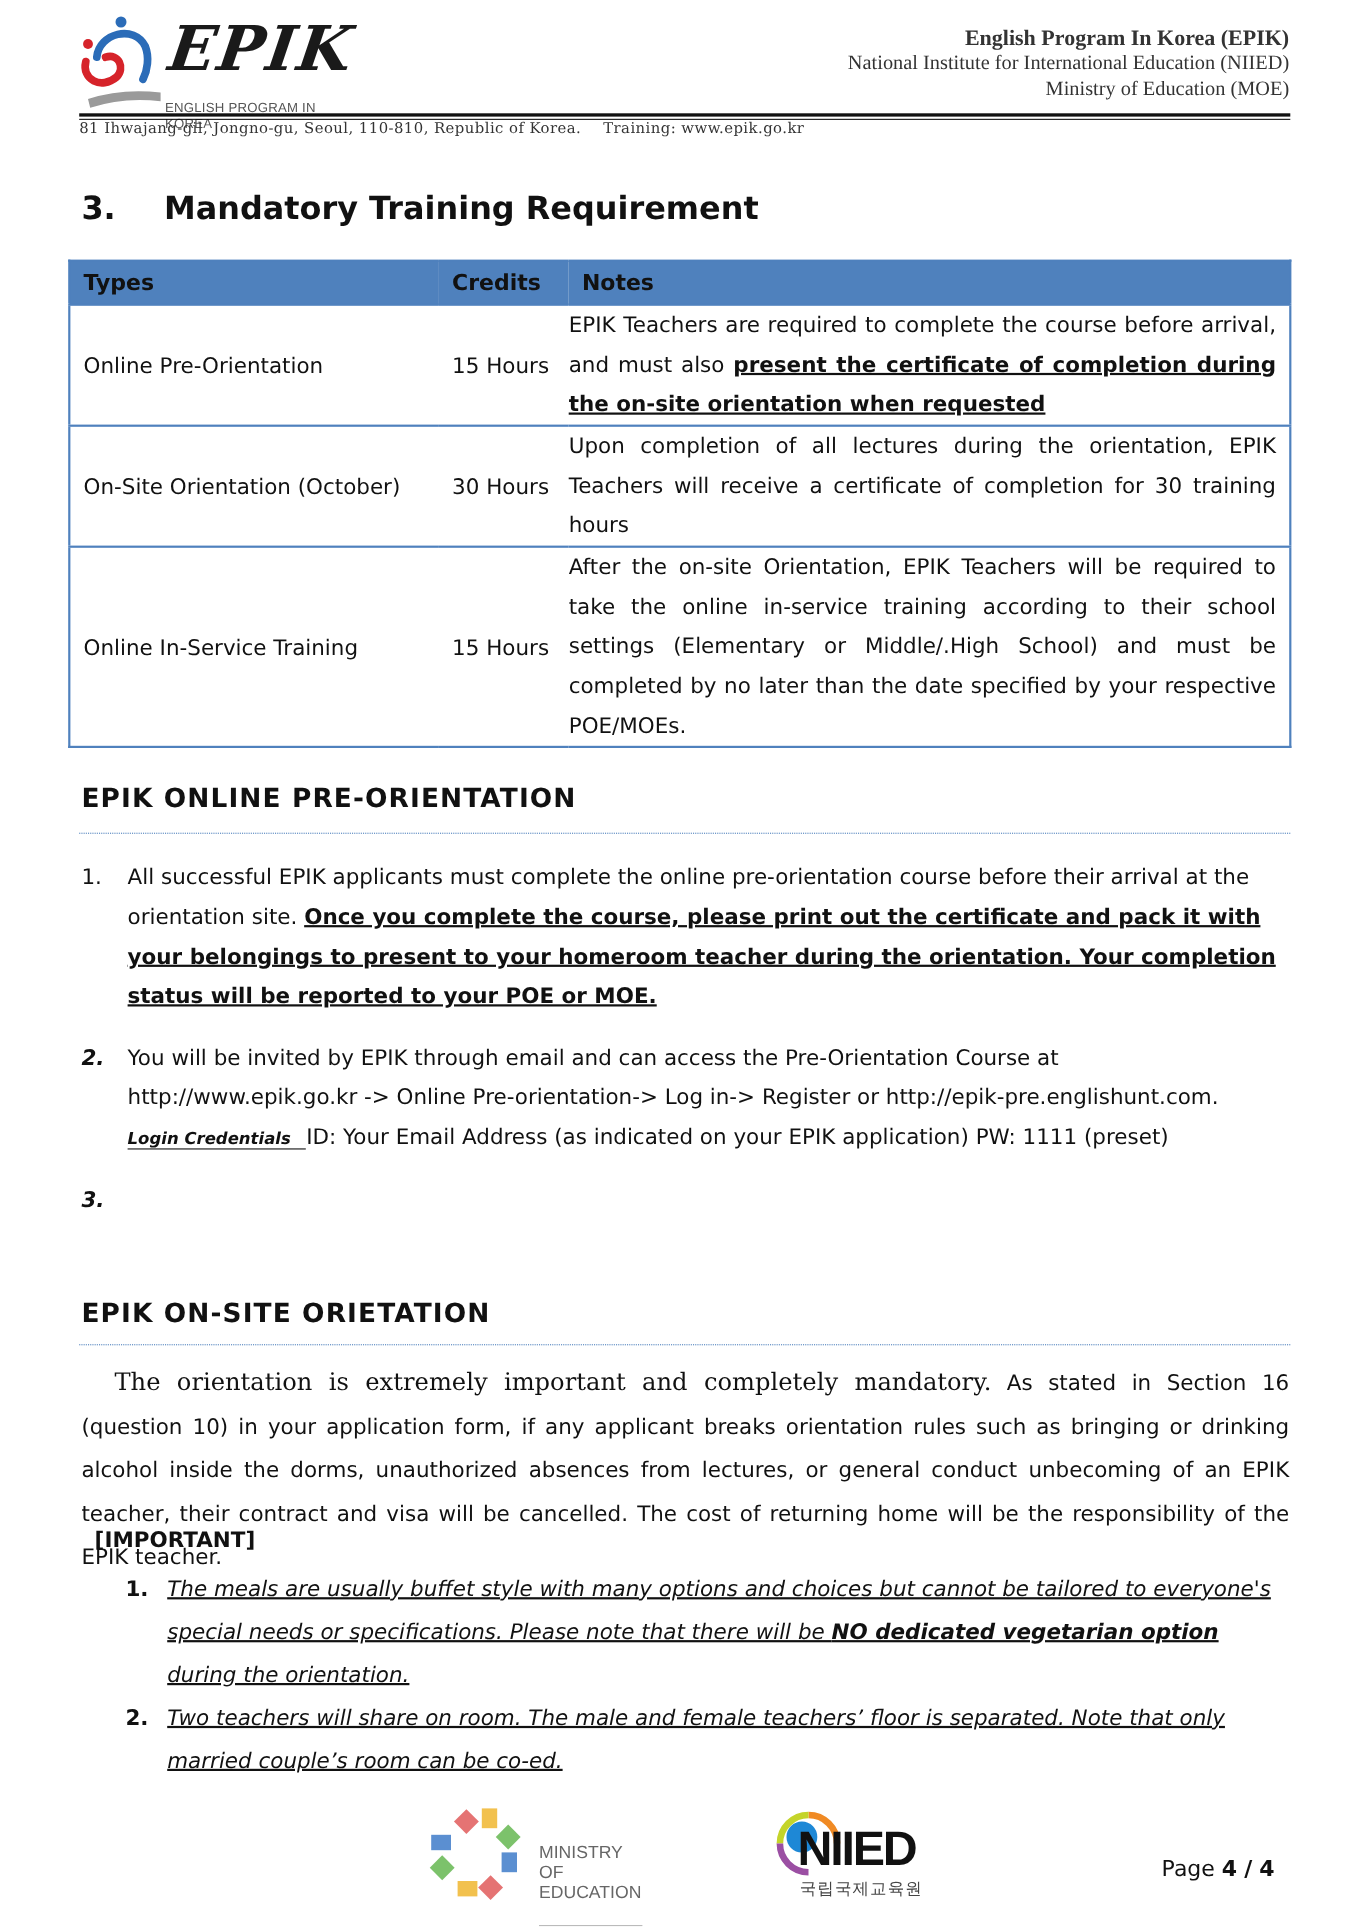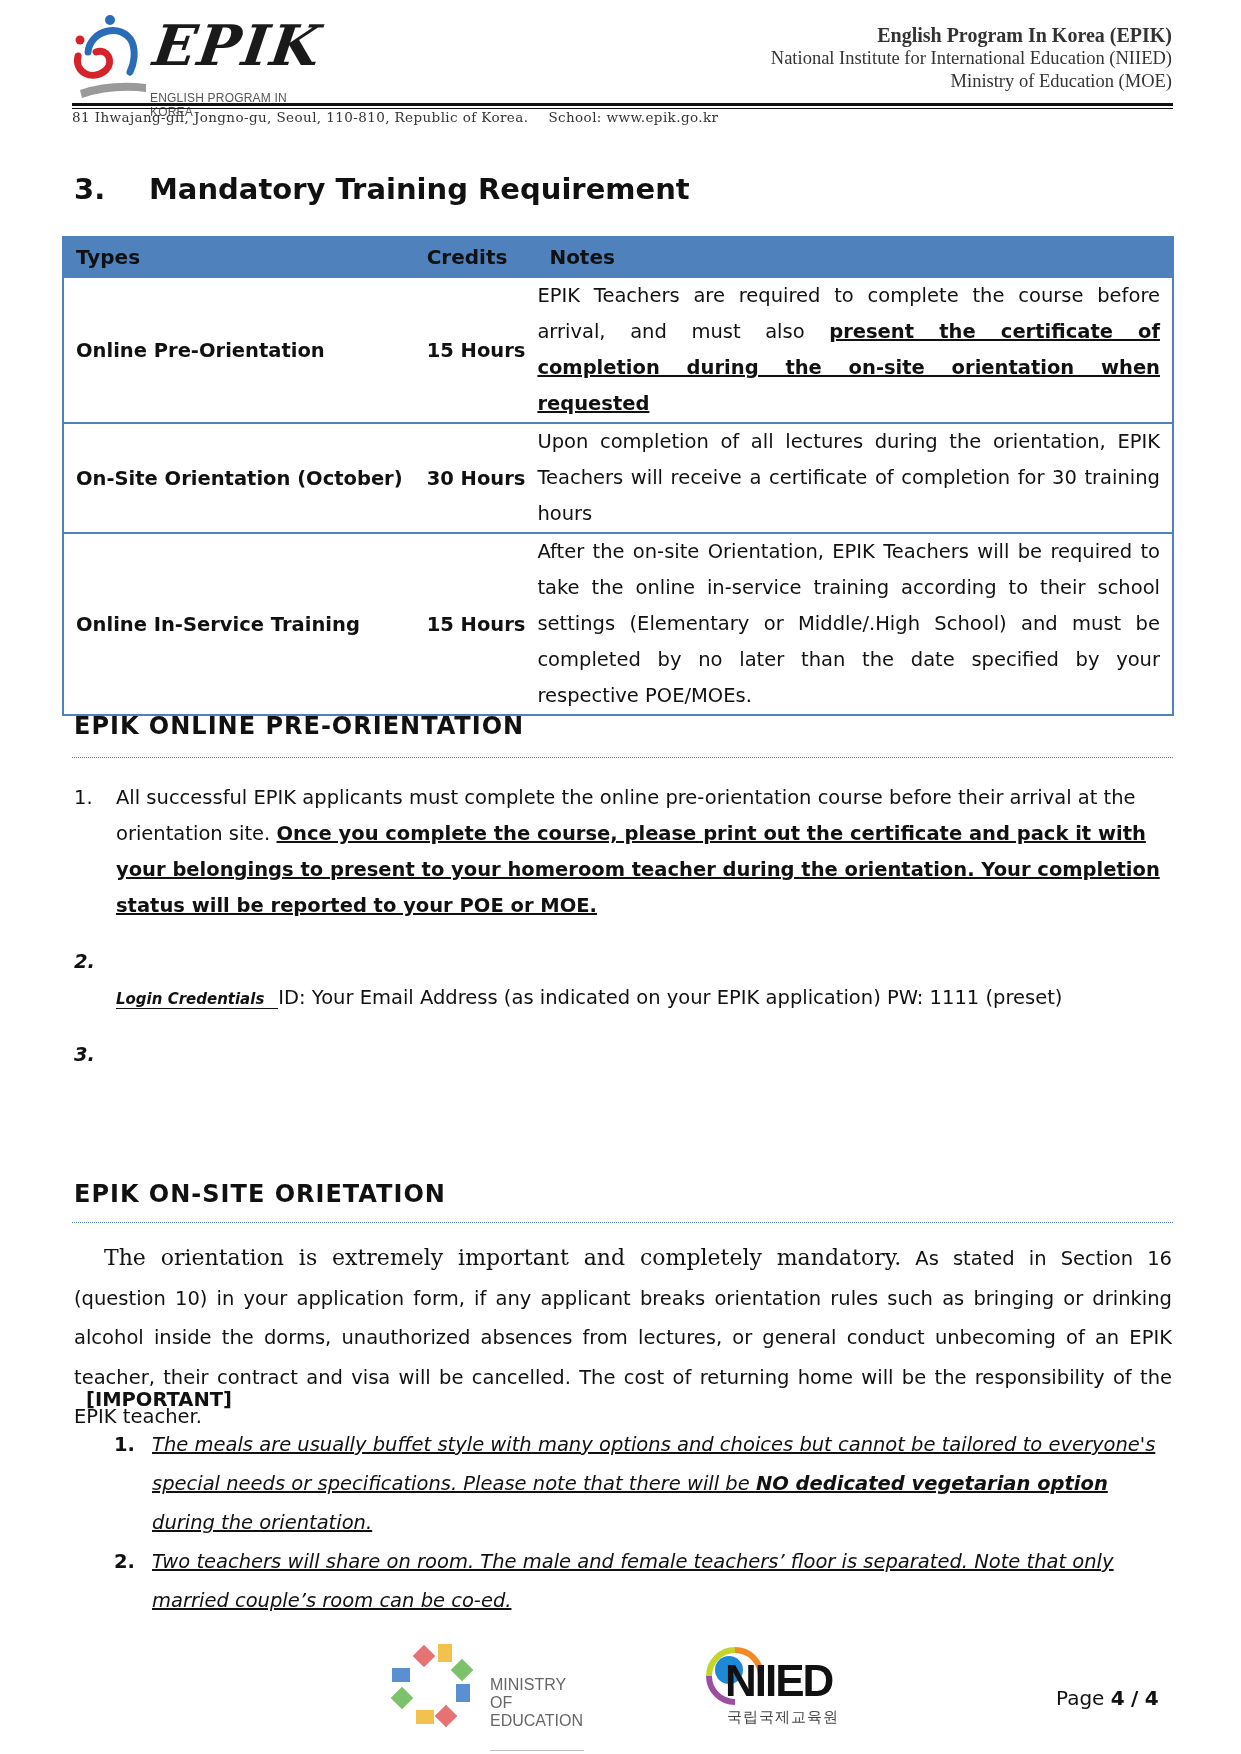--- a/index.html
+++ b/index.html
@@ -29,21 +29,21 @@
                font-family: "DejaVu Sans", sans-serif; }
   .sec-title .num { display: inline-block; width: 75px; }
 
   
   .tbl { position: absolute; left: 62px; top: 236px; width: 1112px; border-collapse: collapse;
          font-family: "DejaVu Sans", sans-serif; font-size: 19.5px;
          border: 2px solid #4f81bd; }
   .tbl th { background: #4f81bd; color: #111; font-weight: bold; text-align: left;
             padding: 0 12px; height: 38px; font-size: 20px; margin-top: 44px; }
   .tbl td { border-top: 2px solid #4f81bd; vertical-align: middle; padding: 0 12px; }
-  .tbl td.type, .tbl td.cred { font-weight: bold; white-space: nowrap; }
+  .tbl td.type, .tbl td.cred { font-weight: normal; white-space: nowrap; }
   .tbl td.note { text-align: justify; line-height: 36px; padding: 0 12px 0 0; font-size: 19.5px; }
   .tbl col.c1 { width: 336px; } .tbl col.c2 { width: 118px; }
   .u-bold { font-weight: bold; text-decoration: underline; text-decoration-thickness: 2px; }
 
   
   .subhead { position: absolute; left: 74px; font-size: 24px; font-weight: bold; letter-spacing: 1px; }
   .dotline { position: absolute; left: 72px; width: 1101px; border-top: 1px dotted #4f81bd; }
 
   
   .list { position: absolute; left: 74px; width: 1100px; font-size: 19.5px; line-height: 36px; }
@@ -94,21 +94,21 @@
   </div>
   <div class="hdr-right">
     <div class="t1">English Program In Korea (EPIK)</div>
     <div class="t2">National Institute for International Education (NIIED)</div>
     <div class="t3">Ministry of Education (MOE)</div>
   </div>
 </div>
 <div class="hdr-line1"></div>
 <div class="hdr-line2"></div>
 <div class="hdr-addr">
-  <span>81 Ihwajang-gil, Jongno-gu, Seoul, 110-810, Republic of Korea.</span><span>School: www.epik.go.kr</span>
+  <span>81 Ihwajang-gil, Jongno-gu, Seoul, 110-810, Republic of Korea.</span><span>Training: www.epik.go.kr</span>
 </div>
 
 <div class="sec-title">
   <span class="num">3.</span><span>Mandatory Training Requirement</span>
 </div>
 
 <table class="tbl">
   <colgroup>
       <col class="c1">
       <col class="c2">
@@ -143,21 +143,21 @@
 <div class="subhead" style="top:712px">EPIK ONLINE PRE-ORIENTATION</div>
 <div class="dotline" style="top:757px"></div>
 
 <div class="list" style="top:780px">
   <div class="li">
     <span class="n">1.</span>
     <span>All successful EPIK applicants must complete the online pre-orientation course before their arrival at the orientation site. </span><span class="u-bold">Once you complete the course, please print out the certificate and pack it with your belongings to present to your homeroom teacher during the orientation. Your completion status will be reported to your POE or MOE.</span>
   </div>
   <div class="li" style="margin-top:20px">
     <span class="n bi">2.</span>
-    <br>
+    <span>You will be invited by EPIK through email and can access the Pre-Orientation Course at http://www.epik.go.kr -&gt; Online Pre-orientation-&gt; Log in-&gt; Register or http://epik-pre.englishunt.com.</span><br>
     <span class="login">Login Credentials</span><span>ID: Your Email Address (as indicated on your EPIK application) PW: 1111 (preset)</span>
   </div>
   <div class="li" style="margin-top:20px">
     <span class="n bi">3.</span>
   </div>
 </div>
 
 <div class="subhead" style="top:1180px">EPIK ON-SITE ORIETATION</div>
 <div class="dotline" style="top:1222px"></div>
 

